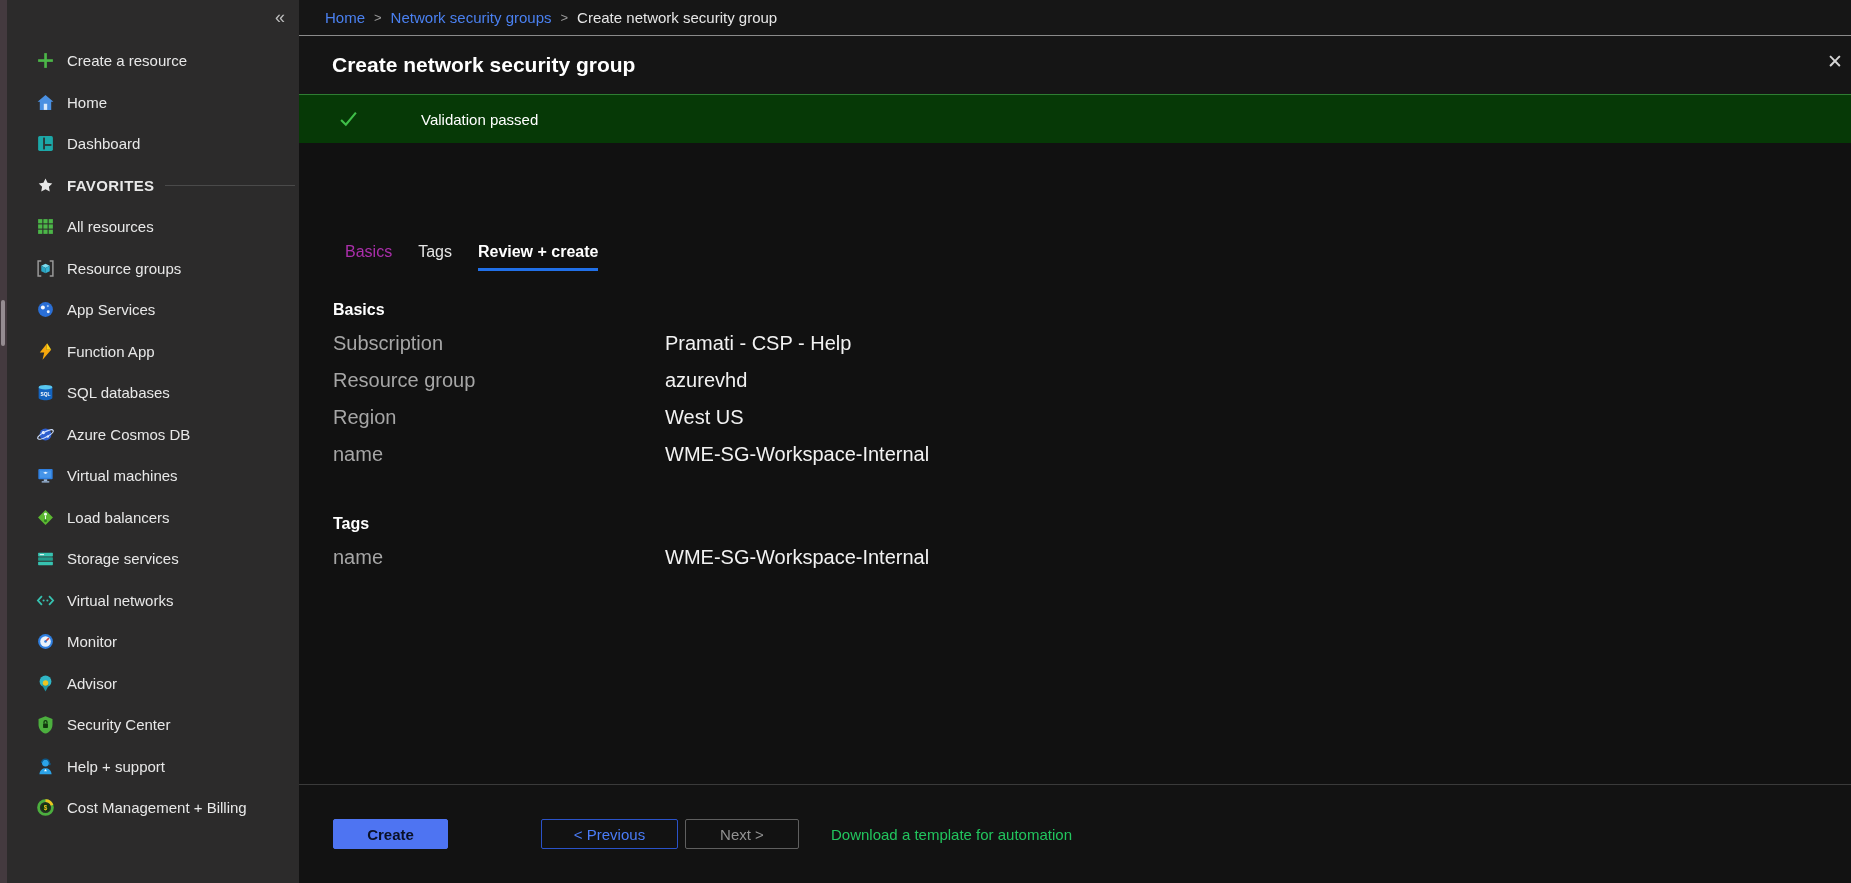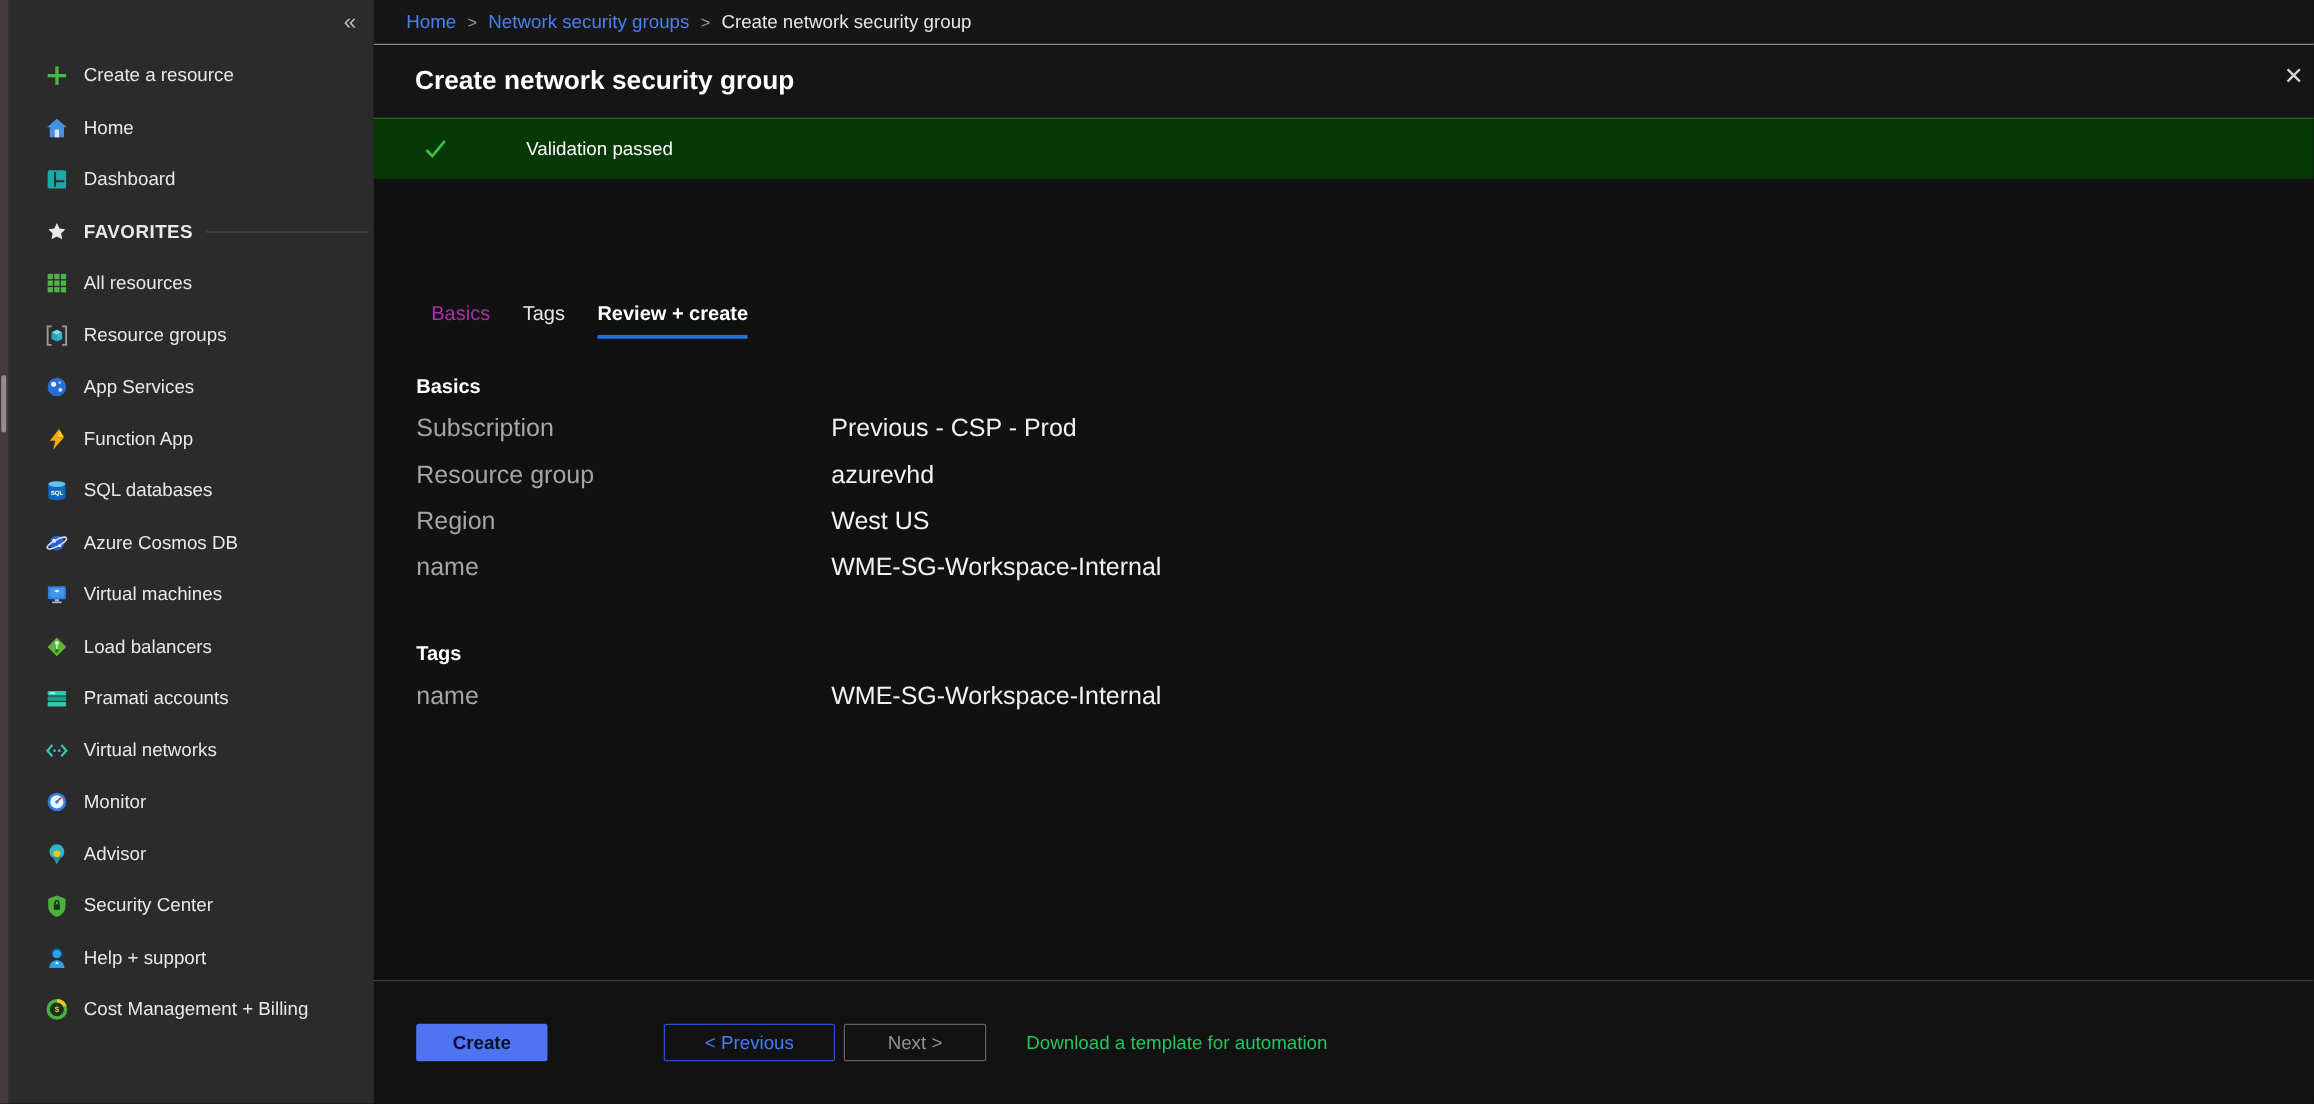--- a/index.html
+++ b/index.html
@@ -39,21 +39,21 @@
   .tab-normal{color:#e6e6e6;}
   .tab-active{color:#fff;font-weight:700;border-bottom:3px solid #2170e8;}
   .sect-h{font-size:16px;font-weight:700;color:#fff;margin-top:30px;margin-bottom:6px;}
   .row{display:flex;height:37px;align-items:center;font-size:20px;}
   .row .lbl{width:332px;color:#a6a6a6;flex:none;}
   .row .val{color:#f2f2f2;}
   .sect-gap{height:12px;}
   
   .footer{flex:none;height:98px;border-top:1px solid #3a3a3a;display:flex;align-items:center;padding-left:34px;background:#121212;}
   .btn{height:30px;font-size:15px;font-family:"Liberation Sans",sans-serif;border-radius:2px;cursor:pointer;display:inline-flex;align-items:center;justify-content:center;box-sizing:border-box;}
-  .btn-create{width:105px;background:#4e74f2;color:#0a1026;border:1px solid #4e74f2;font-weight:600;margin-right:93px;}
+  .btn-create{width:115px;background:#4e74f2;color:#0a1026;border:1px solid #4e74f2;font-weight:600;margin-right:93px;}
   .btn-prev{width:137px;background:transparent;color:#4a7cf7;border:1px solid #2a52c8;margin-right:7px;}
   .btn-next{width:114px;background:transparent;color:#929292;border:1px solid #5f5f5f;margin-right:32px;cursor:default;}
   .dl-link{color:#22c55e;font-size:15px;cursor:pointer;}
 </style>
 </head>
 <body>
 
 <div class="edge">
   <div class="edge-thumb"></div>
 </div>
@@ -208,21 +208,21 @@
 
     <li>
       <span class="ic">
         <svg width="19" height="19" viewBox="0 0 18 18">
             <rect x="2" y="3.6" width="14" height="3.4" rx=".6" fill="#37c3b1"></rect>
             <rect x="2" y="7.8" width="14" height="3.4" rx=".6" fill="#239a8b"></rect>
             <rect x="2" y="12" width="14" height="3.4" rx=".6" fill="#37c3b1"></rect>
             <rect x="3.6" y="4.8" width="4" height="1" fill="#eafaf8"></rect>
           </svg>
       </span>
-      <span>Pramati accounts</span>
+      <span>Storage services</span>
     </li>
 
     <li>
       <span class="ic">
         <svg width="19" height="19" viewBox="0 0 18 18">
             <path d="M5.6 4.8 1.8 9l3.8 4.2" stroke="#37c3b1" stroke-width="1.7" fill="none"></path>
             <path d="M12.4 4.8 16.2 9l-3.8 4.2" stroke="#37c3b1" stroke-width="1.7" fill="none"></path>
             <circle cx="7.2" cy="9" r="1" fill="#37c3b1"></circle>
             <circle cx="10.8" cy="9" r="1" fill="#37c3b1"></circle>
           </svg>
@@ -320,21 +320,21 @@
     <div class="tabs">
       <span class="tab tab-visited">Basics</span>
       <span class="tab tab-normal">Tags</span>
       <span class="tab tab-active">Review + create</span>
     </div>
 
     <div class="sect-h">Basics</div>
 
     <div class="row">
       <span class="lbl">Subscription</span>
-      <span class="val">Previous - CSP - Prod</span>
+      <span class="val">Pramati - CSP - Help</span>
     </div>
     <div class="row">
       <span class="lbl">Resource group</span>
       <span class="val">azurevhd</span>
     </div>
     <div class="row">
       <span class="lbl">Region</span>
       <span class="val">West US</span>
     </div>
     <div class="row">

